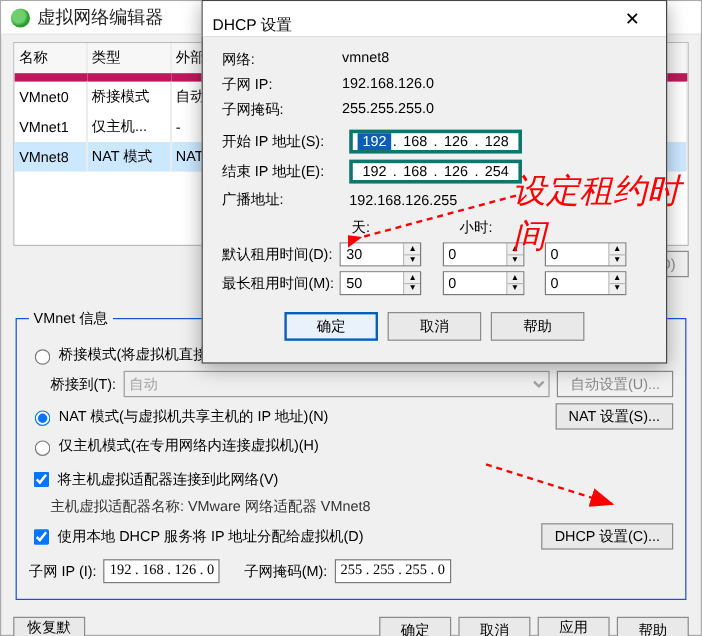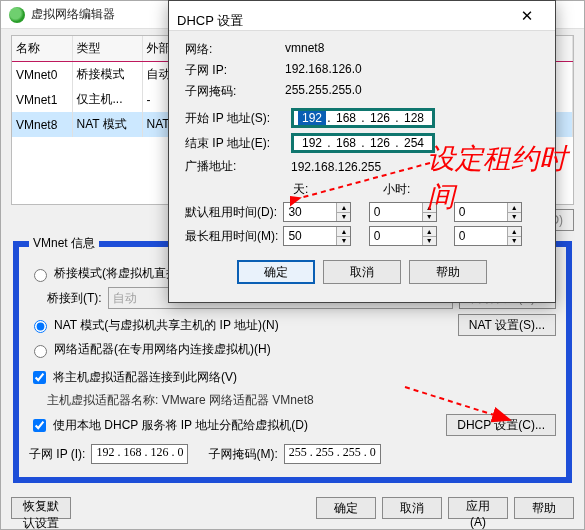--- a/index.html
+++ b/index.html
@@ -27,21 +27,21 @@
     align-items: center;
     padding: 0 8px;
     background: #fff;
     border-bottom: 1px solid #e0e0e0;
   }
   .app-icon {
     width: 16px; height: 16px; margin-right: 6px;
     background: radial-gradient(circle at 40% 40%, #6fcf6f 40%, #2a9d2a 60%);
     border-radius: 50%;
   }
-  .titlebar .title { font-size: 12px; color: #222; }
+  .titlebar .title { font-size: 15px; color: #222; }
 
   .content { padding: 6px 10px 8px 10px; }
 
   
   .grid {
     border: 1px solid #bcbcbc;
     background: #fff;
     width: 100%;
     height: 170px;
     overflow: hidden;
@@ -49,28 +49,28 @@
   table.net { width: 100%; border-collapse: collapse; font-size: 12px; table-layout: fixed;}
   table.net th, table.net td {
     padding: 4px 4px;
     text-align: left;
     border-right: 1px solid #e0e0e0;
     white-space: nowrap;
     overflow: hidden;
   }
   table.net th {
     background: #f7f7f7;
-    border-bottom: 1px solid #be185d;
+    border-bottom: 7px solid #be185d;
     font-weight: normal;
   }
   table.net tr.selected td { background: #cce8ff; }
 
   fieldset.vmnet {
-    margin-top: 4px;
-    border: 6px solid #1d4ed8;
+    margin-top: 26px;
+    border: 1px solid #1d4ed8;
     padding: 8px 10px 8px 10px;
   }
   fieldset.vmnet legend { padding: 0 4px; }
 
   .row { display: flex; align-items: center; margin: 5px 0; gap: 6px; }
   .row label { display: flex; align-items: center; gap: 4px; }
   .row select {
     height: 22px; font-size: 12px;
     border: 1px solid #7a7a7a;
   }
@@ -279,21 +279,21 @@
         <label>
           <input type="radio" name="mode" checked="" style="">
           <span>NAT 模式(与虚拟机共享主机的 IP 地址)(N)</span>
         </label>
         <button class="btn">NAT 设置(S)...</button>
       </div>
 
       <div class="row">
         <label>
           <input type="radio" name="mode" style="">
-          <span>网络适配器(在专用网络内连接虚拟机)(H)</span>
+          <span>仅主机模式(在专用网络内连接虚拟机)(H)</span>
         </label>
       </div>
 
       <div class="row" style="margin-top:10px;">
         <label>
           <input type="checkbox" checked="" style="">
           <span>将主机虚拟适配器连接到此网络(V)</span>
         </label>
       </div>
       <div class="row" style="padding-left:18px; color:#333;">

